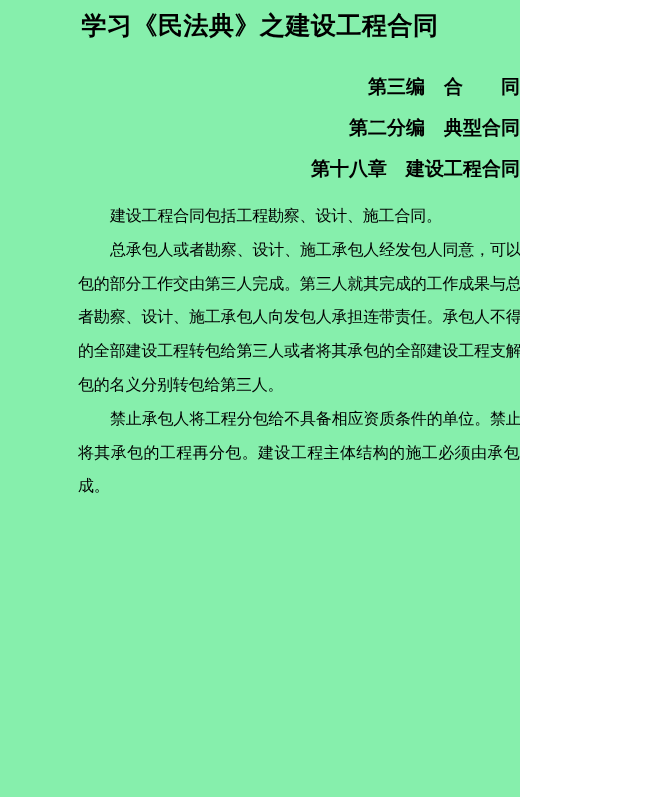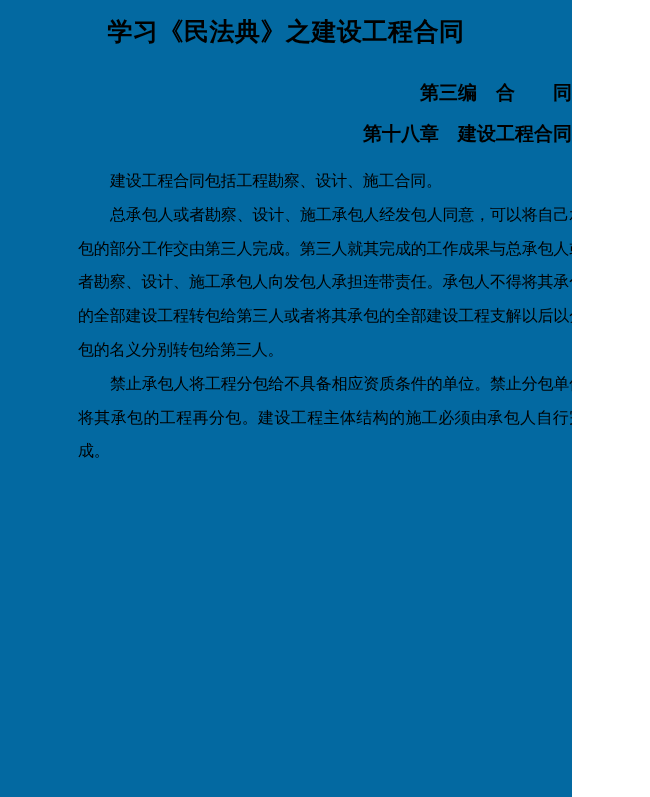--- a/index.html
+++ b/index.html
@@ -1,22 +1,22 @@
 <!DOCTYPE html>
 <html><head>
 <meta charset="utf-8">
 <style>
   html, body { margin: 0; padding: 0; background: #ffffff; }
   .page {
     position: relative;
-    width: 572px;
+    width: 520px;
     height: 797px;
-    background: #0369a1;
+    background: #86efac;
     color: #000000;
-    padding-top: 16px;
+    padding-top: 10px;
     box-sizing: border-box;
     overflow: hidden;
     font-family: "Liberation Serif", "DejaVu Serif", serif;
   }
   .doc-title {
     margin: 0;
     text-align: center;
     font-family: "Liberation Sans", "DejaVu Sans", sans-serif;
     font-weight: bold;
     font-size: 25px;
@@ -61,20 +61,21 @@
 </style>
 </head>
 <body>
 
 <div class="page">
 
   <div class="doc-title">学习《民法典》之建设工程合同</div>
 
   <div class="heading heading-part">第三编　合　　同</div>
 
+  <div class="heading heading-subpart">第二分编　典型合同</div>
 
   <div class="heading heading-chapter">第十八章　建设工程合同</div>
 
   <div class="doc-body">
 
 
     <p>
       <span>建设工程合同包括工程勘察、设计、施工合同。</span>
     </p>
 

